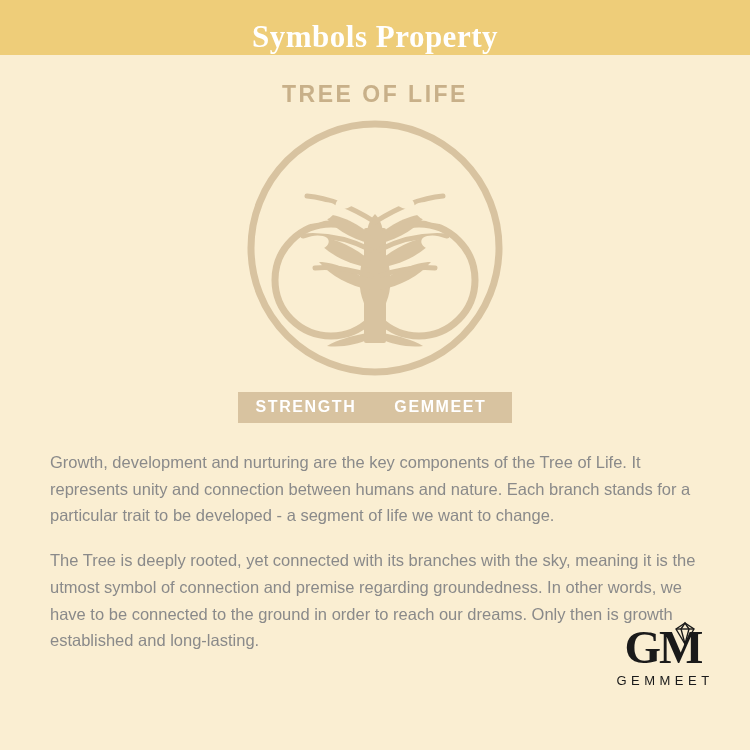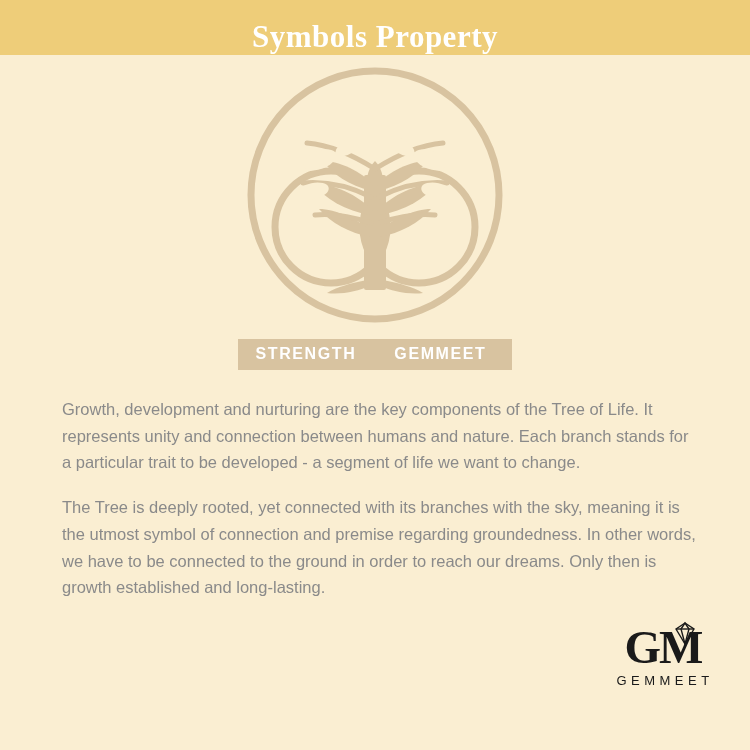--- a/index.html
+++ b/index.html
@@ -69,21 +69,21 @@
     font-weight: bold;
     letter-spacing: 1.6px;
   }
   .body-text {
     margin: 26px 50px 0 50px;
     color: #8a8a8a;
     font-size: 16.5px;
     line-height: 1.62;
   }
   .body-text p {
-    margin: 0 0 18px 12px;
+    margin: 0 0 18px 0;
   }
   .logo {
     position: absolute;
     right: 22px;
     bottom: 62px;
     width: 130px;
     text-align: center;
     color: #1a1a1a;
   }
   .logo-mark {
@@ -110,20 +110,21 @@
 </style>
 </head>
 <body>
 
 <div class="page">
 
   <div class="header-bar">
     <div class="header-title">Symbols Property</div>
   </div>
 
+  <div class="section-title">TREE OF LIFE</div>
 
   <div class="symbol-wrap">
     <svg width="260" height="260" viewBox="0 0 260 260">
       <g fill="none" stroke="#d8c3a0">
         <circle cx="130" cy="130" r="124" stroke-width="7"></circle>
         <circle cx="86" cy="162" r="56" stroke-width="7"></circle>
         <circle cx="174" cy="162" r="56" stroke-width="7"></circle>
       </g>
       <g fill="#d8c3a0">
         <rect x="119" y="110" width="22" height="115" rx="2"></rect>

